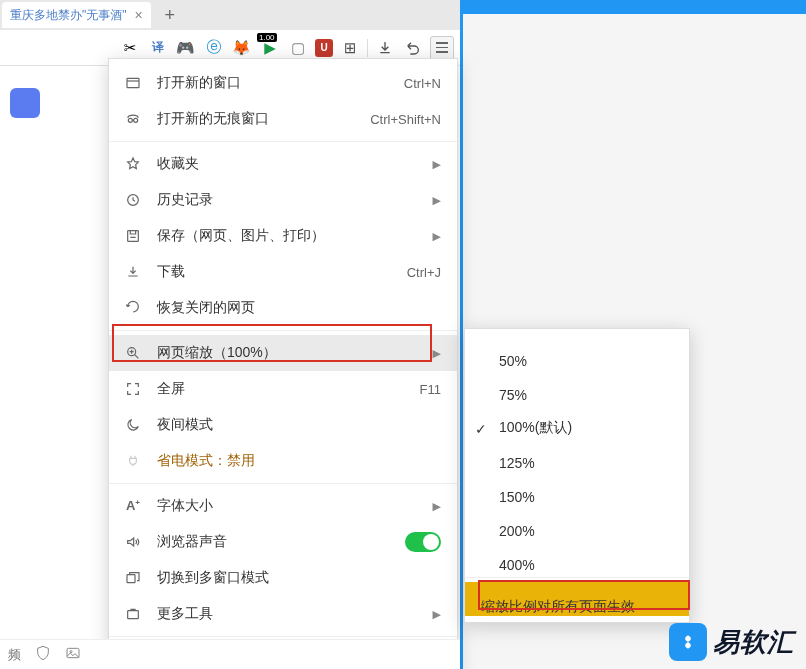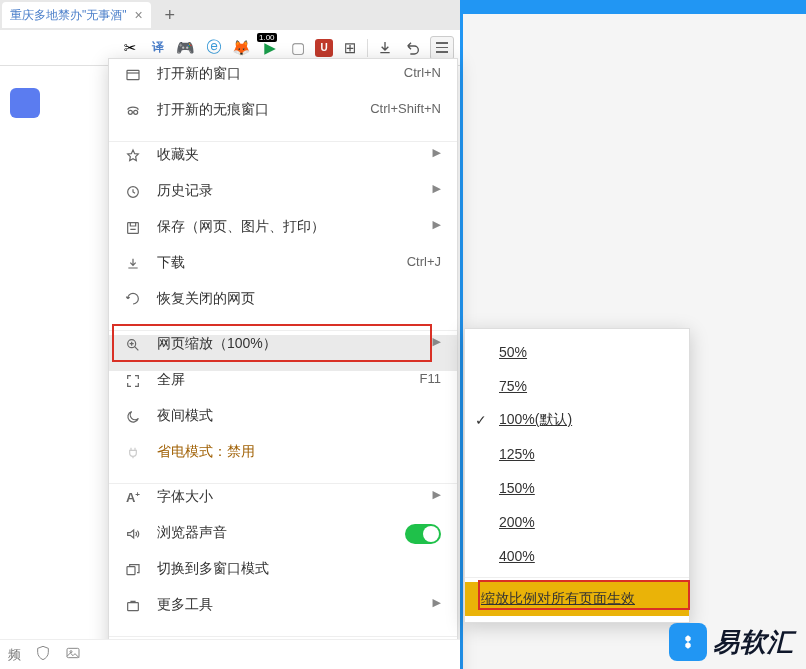--- a/index.html
+++ b/index.html
@@ -14,36 +14,36 @@
 .tool-icon { width:22px; height:22px; display:flex; align-items:center; justify-content:center; font-size:15px; cursor:pointer; }
 .tool-sep { width:1px; height:18px; background:#ddd; }
 .hamburger { width:24px; height:24px; border:1px solid #ccc; border-radius:3px; display:flex; flex-direction:column; align-items:center; justify-content:center; gap:3px; cursor:pointer; background:#f5f5f5; }
 .hamburger span { width:12px; height:1.5px; background:#666; }
 
 .sidepane { position:absolute; top:0; left:460px; width:346px; height:669px; background:#f0f0f0; border-left:3px solid #2196f3; }
 .sidepane-top { height:14px; background:#2196f3; }
 .sidepane-body { background:#f5f5f5; height:calc(100% - 14px); }
 
 .mainmenu { position:absolute; top:58px; left:108px; width:350px; background:#fff; box-shadow:0 4px 18px rgba(0,0,0,.18); border:1px solid #ddd; padding:6px 0; }
-.menu-row { height:36px; display:flex; padding:0 16px 0 14px; font-size:14px; color:#333; cursor:pointer; position:relative; }
+.menu-row { height:36px; display:flex; align-items:center; padding:0 16px 0 14px; font-size:14px; color:#333; cursor:pointer; position:relative; }
 .menu-row.disabled { color:#a16207; cursor:default; }
 .menu-row.highlighted { background:#eaeaea; }
 .menu-icon { width:20px; height:20px; margin-right:14px; display:flex; align-items:center; justify-content:center; color:#666; flex-shrink:0; }
 .menu-row.disabled .menu-icon { color:#ccc; }
 .menu-label { flex:1; }
 .menu-shortcut { color:#666; font-size:13px; }
 .menu-arrow { color:#888; font-size:11px; }
 .menu-sep { height:1px; background:#eee; margin:4px 0; }
 .redbox { position:absolute; border:2.5px solid #d93025; pointer-events:none; }
 .redbox.r1 { top:324px; left:112px; width:320px; height:38px; }
 .toggle { width:36px; height:20px; background:#1fc14a; border-radius:10px; position:relative; }
 .toggle::after { content:""; position:absolute; right:2px; top:2px; width:16px; height:16px; background:#fff; border-radius:50%; }
 
 .submenu { position:absolute; top:328px; left:464px; width:226px; background:#fff; box-shadow:0 4px 18px rgba(0,0,0,.18); border:1px solid #ddd; padding:6px 0; }
-.sub-row { height:34px; display:flex; align-items:center; padding:0 16px 0 34px; font-size:14px; color:#333; cursor:pointer; position:relative;text-decoration:underline; }
+.sub-row { height:34px; display:flex; align-items:flex-end; padding:0 16px 0 34px; font-size:14px; color:#333; cursor:pointer; position:relative; }
 .sub-row.last { background:#eab308; }
 .check { position:absolute; left:10px; color:#333; font-size:14px; }
 .redbox.r2 { top:580px; left:478px; width:212px; height:30px; }
 
 .bottombar { position:absolute; bottom:0; left:0; width:460px; height:30px; background:#fff; border-top:1px solid #eee; display:flex; align-items:center; padding-left:8px; gap:14px; color:#777; font-size:14px; }
 
 .logo { position:absolute; bottom:8px; right:12px; display:flex; align-items:center; gap:6px; }
 .logo-badge { width:38px; height:38px; background:#2196f3; border-radius:8px; display:flex; align-items:center; justify-content:center; color:#fff; font-size:20px; font-weight:bold; }
 .logo-text { font-size:26px; font-weight:800; color:#0f172a; font-style:italic; letter-spacing:1px; }
 

